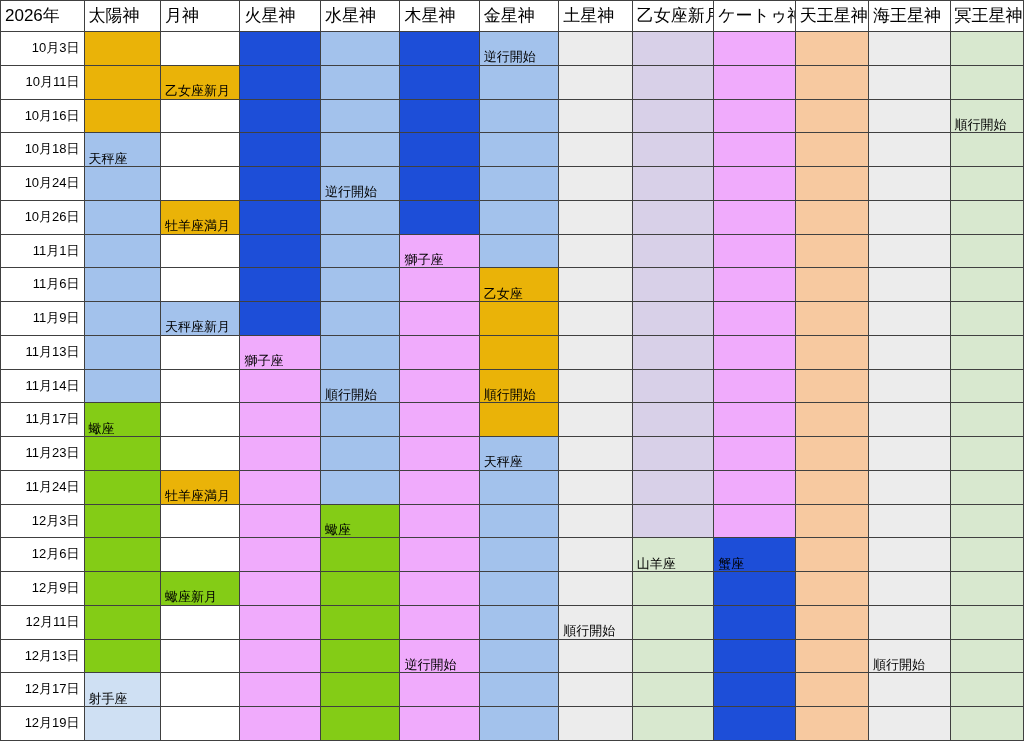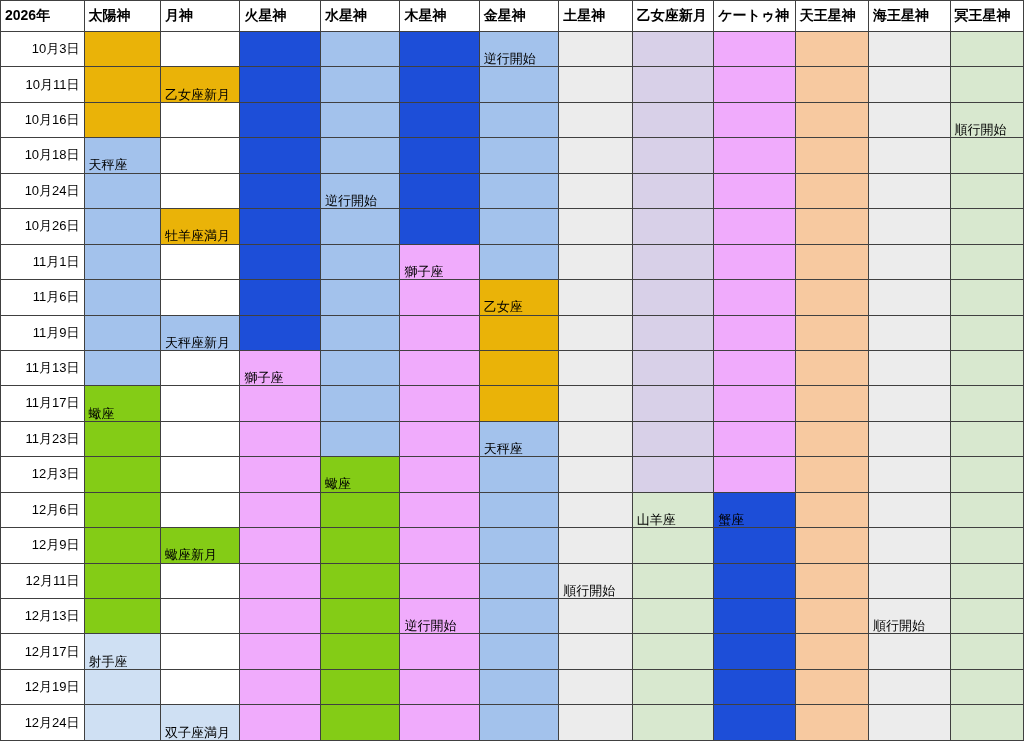--- a/index.html
+++ b/index.html
@@ -31,22 +31,21 @@
     overflow: hidden;
     white-space: nowrap;
     line-height: 1.1;
   }
   
   #ephemeris-table thead th {
     background: #ffffff;
     text-align: left;
     vertical-align: middle;
     height: 30px;
-    font-size: 14px;
-    font-weight: bold;
+    font-size: 17px;
   }
   
   td.date-cell {
     background: #ffffff;
     text-align: right;
     vertical-align: middle;
     padding-right: 8px;
     font-size: 13.5px;
     margin-top: 12px;
   }
@@ -265,20 +264,35 @@
         <td class="data-cell f-orange"></td>
         <td class="data-cell f-cream"></td>
         <td class="data-cell f-grey"></td>
         <td class="data-cell f-purple"></td>
         <td class="data-cell f-orange"></td>
         <td class="data-cell f-lorange"></td>
         <td class="data-cell f-grey"></td>
         <td class="data-cell f-lgreen"></td>
       </tr>
       <tr>
+        <td class="date-cell">11月14日</td>
+        <td class="data-cell f-blue"></td>
+        <td class="data-cell f-white"></td>
+        <td class="data-cell f-orange"></td>
+        <td class="data-cell f-blue">順行開始</td>
+        <td class="data-cell f-orange"></td>
+        <td class="data-cell f-cream">順行開始</td>
+        <td class="data-cell f-grey"></td>
+        <td class="data-cell f-purple"></td>
+        <td class="data-cell f-orange"></td>
+        <td class="data-cell f-lorange"></td>
+        <td class="data-cell f-grey"></td>
+        <td class="data-cell f-lgreen"></td>
+      </tr>
+      <tr>
         <td class="date-cell">11月17日</td>
         <td class="data-cell f-green">蠍座</td>
         <td class="data-cell f-white"></td>
         <td class="data-cell f-orange"></td>
         <td class="data-cell f-blue"></td>
         <td class="data-cell f-orange"></td>
         <td class="data-cell f-cream"></td>
         <td class="data-cell f-grey"></td>
         <td class="data-cell f-purple"></td>
         <td class="data-cell f-orange"></td>
@@ -295,20 +309,35 @@
         <td class="data-cell f-orange"></td>
         <td class="data-cell f-blue">天秤座</td>
         <td class="data-cell f-grey"></td>
         <td class="data-cell f-purple"></td>
         <td class="data-cell f-orange"></td>
         <td class="data-cell f-lorange"></td>
         <td class="data-cell f-grey"></td>
         <td class="data-cell f-lgreen"></td>
       </tr>
       <tr>
+        <td class="date-cell">11月24日</td>
+        <td class="data-cell f-green"></td>
+        <td class="data-cell f-cream">牡羊座満月</td>
+        <td class="data-cell f-orange"></td>
+        <td class="data-cell f-blue"></td>
+        <td class="data-cell f-orange"></td>
+        <td class="data-cell f-blue"></td>
+        <td class="data-cell f-grey"></td>
+        <td class="data-cell f-purple"></td>
+        <td class="data-cell f-orange"></td>
+        <td class="data-cell f-lorange"></td>
+        <td class="data-cell f-grey"></td>
+        <td class="data-cell f-lgreen"></td>
+      </tr>
+      <tr>
         <td class="date-cell">12月3日</td>
         <td class="data-cell f-green"></td>
         <td class="data-cell f-white"></td>
         <td class="data-cell f-orange"></td>
         <td class="data-cell f-green">蠍座</td>
         <td class="data-cell f-orange"></td>
         <td class="data-cell f-blue"></td>
         <td class="data-cell f-grey"></td>
         <td class="data-cell f-purple"></td>
         <td class="data-cell f-orange"></td>
@@ -388,35 +417,20 @@
         <td class="data-cell f-lgreen"></td>
         <td class="data-cell f-yellow"></td>
         <td class="data-cell f-lorange"></td>
         <td class="data-cell f-grey"></td>
         <td class="data-cell f-lgreen"></td>
       </tr>
       <tr>
         <td class="date-cell">12月19日</td>
         <td class="data-cell f-lblue"></td>
         <td class="data-cell f-white"></td>
-        <td class="data-cell f-orange"></td>
-        <td class="data-cell f-green"></td>
-        <td class="data-cell f-orange"></td>
-        <td class="data-cell f-blue"></td>
-        <td class="data-cell f-grey"></td>
-        <td class="data-cell f-lgreen"></td>
-        <td class="data-cell f-yellow"></td>
-        <td class="data-cell f-lorange"></td>
-        <td class="data-cell f-grey"></td>
-        <td class="data-cell f-lgreen"></td>
-      </tr>
-      <tr>
-        <td class="date-cell">12月24日</td>
-        <td class="data-cell f-lblue"></td>
-        <td class="data-cell f-lblue">双子座満月</td>
         <td class="data-cell f-orange"></td>
         <td class="data-cell f-green"></td>
         <td class="data-cell f-orange"></td>
         <td class="data-cell f-blue"></td>
         <td class="data-cell f-grey"></td>
         <td class="data-cell f-lgreen"></td>
         <td class="data-cell f-yellow"></td>
         <td class="data-cell f-lorange"></td>
         <td class="data-cell f-grey"></td>
         <td class="data-cell f-lgreen"></td>

